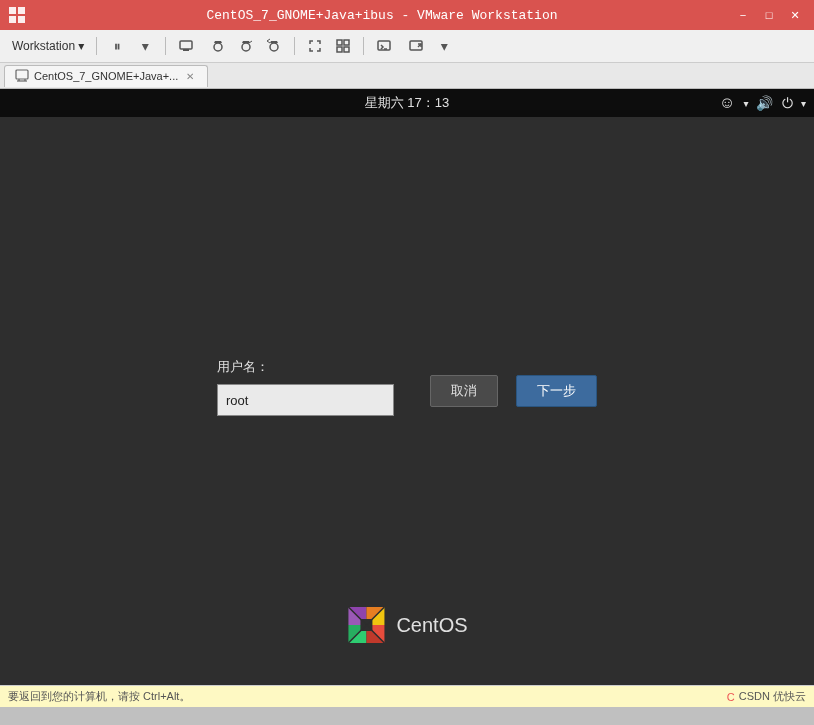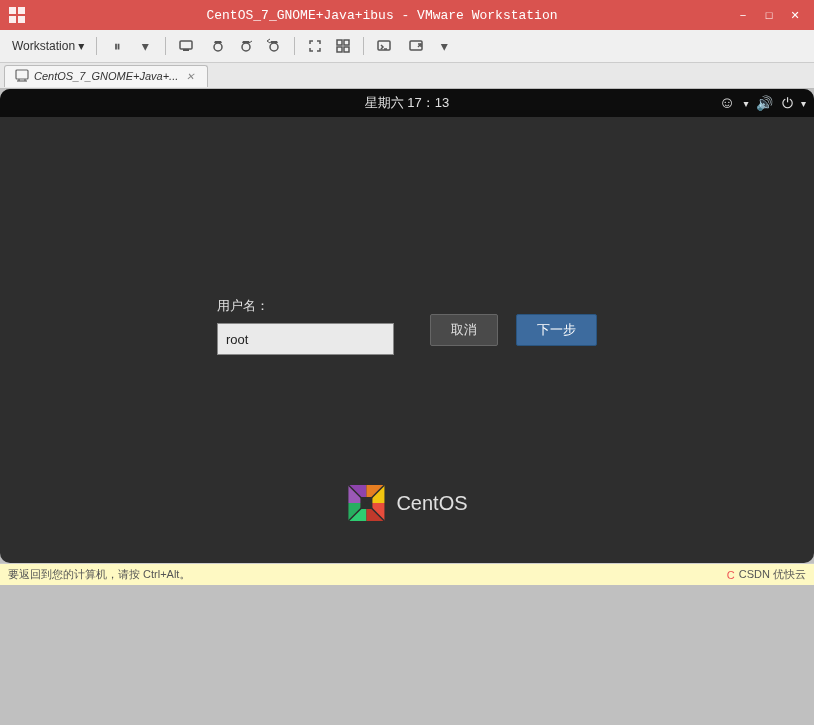--- a/index.html
+++ b/index.html
@@ -100,41 +100,39 @@
       border-bottom: none;
       padding: 3px 10px;
       font-size: 11px;
       cursor: pointer;
       display: flex;
       align-items: center;
       gap: 5px;
       color: #333;
       height: 22px;
       border-radius: 3px 3px 0 0;
-      font-style: italic;
     }
     .tab .tab-close {
       width: 14px;
       height: 14px;
       display: flex;
       align-items: center;
       justify-content: center;
       font-size: 10px;
       color: #888;
       cursor: pointer;
     }
 
     
     #vm-area {
       background: #2e2e2e;
       width: 814px;
-      height: 474px;
+      height: 596px;
       position: relative;
       overflow: hidden;
-      border-radius: 10px;
     }
 
     
     #gnome-topbar {
       background: rgba(0,0,0,0.7);
       height: 28px;
       display: flex;
       align-items: center;
       justify-content: center;
       color: #e0e0e0;

